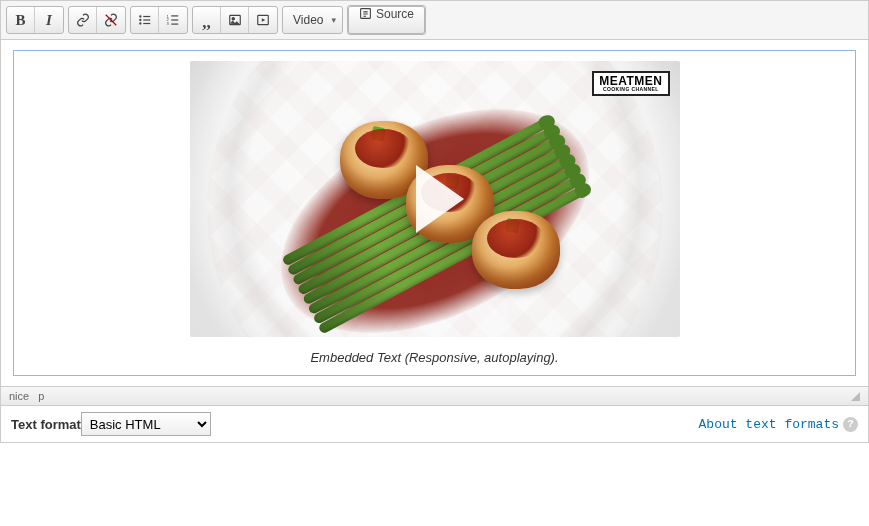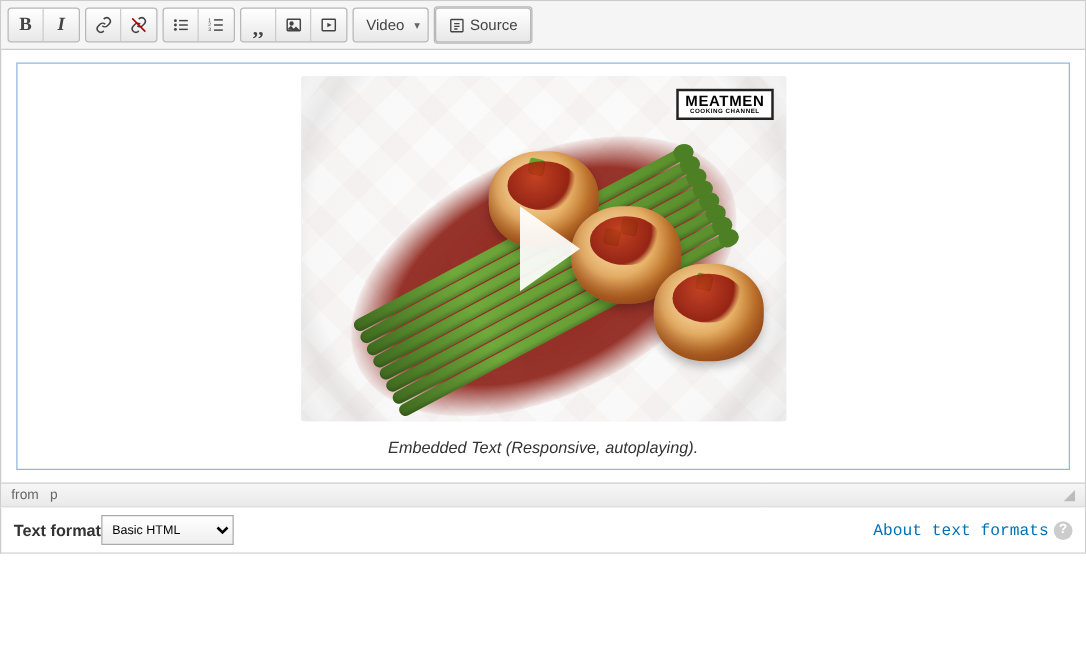--- a/index.html
+++ b/index.html
@@ -5,24 +5,24 @@
 * { box-sizing: border-box; margin: 0; padding: 0; }
 body { font-family: "Helvetica Neue", Arial, sans-serif; font-size: 13px; background: #fff; width: 869px; }
 .editor-wrap { border: 1px solid #ccc; background: #fff; }
 .toolbar { background: #f5f5f5; border-bottom: 1px solid #ccc; padding: 4px 5px; display: flex; align-items: center; gap: 4px; }
 .tb-group { display: flex; gap: 0; border: 1px solid #b8b8b8; border-radius: 3px; background: linear-gradient(#fff,#e8e8e8); box-shadow: 0 1px 0 rgba(255,255,255,0.6) inset; }
 .tb-btn { width: 28px; height: 26px; display: flex; align-items: center; justify-content: center; border-right: 1px solid #ccc; cursor: pointer; color: #444; }
 .tb-btn:last-child { border-right: none; }
 .tb-btn svg { width: 14px; height: 14px; }
 .format-select { display: flex; align-items: center; gap: 8px; border: 1px solid #b8b8b8; border-radius: 3px; background: linear-gradient(#fff,#e8e8e8); height: 28px; padding: 0 6px 0 10px; cursor: pointer; font-size: 12px; color: #444; }
 .format-select .arrow { font-size: 9px; color: #666; }
-.src-btn { display: flex; align-items: center; gap: 4px; border: 1px solid #b8b8b8; border-radius: 3px; background: linear-gradient(#fff,#e8e8e8); height: 28px; padding: 0 10px; cursor: pointer; font-size: 12px; color: #444; }
+.src-btn { display: flex; align-items: flex-start; gap: 4px; border: 1px solid #b8b8b8; border-radius: 3px; background: linear-gradient(#fff,#e8e8e8); height: 28px; padding: 0 10px; cursor: pointer; font-size: 12px; color: #444; }
 .editor-body { padding: 10px 12px; }
 .embed-box { border: 1px solid #8fb9e0; padding: 10px; text-align: center; }
-.video-thumb { display: inline-block; width: 388px; height: 276px; position: relative; border-radius: 2px; overflow: hidden; background: #eee; }
+.video-thumb { display: inline-block; width: 490px; height: 276px; position: relative; border-radius: 2px; overflow: hidden; background: #eee; }
 .plate { position: absolute; width: 600px; height: 600px; border-radius: 50%; background: radial-gradient(circle at 50% 45%, #fdfdfd 0%, #f8f8f8 42%, #e9e9e9 46%, #f3f3f3 50%, #e2e2e2 58%, #ddd 100%); left: 50%; top: 58%; transform: translate(-50%,-50%); box-shadow: inset 0 10px 40px rgba(0,0,0,0.08); }
 .plate::after { content:""; position:absolute; left:12%; top:10%; width:76%; height:76%; border-radius:50%; background: repeating-linear-gradient(45deg, rgba(200,150,140,0.12) 0 18px, rgba(255,255,255,0) 18px 42px), repeating-linear-gradient(-45deg, rgba(200,150,140,0.12) 0 18px, rgba(255,255,255,0) 18px 42px); opacity:.35; }
 .sauce { position: absolute; left: 50%; top: 58%; width: 330px; height: 190px; transform: translate(-50%,-50%) rotate(-26deg); background: radial-gradient(ellipse at 50% 50%, rgba(139,30,20,.95) 0%, rgba(139,30,20,.9) 55%, rgba(139,30,20,0) 72%); border-radius: 50%; filter: blur(.5px); }
 .asparagus { position: absolute; left: 50%; top: 60%; transform: translate(-50%,-50%) rotate(-28deg); width: 300px; height: 90px; }
 .spear { position: absolute; height: 10px; width: 100%; background: linear-gradient(90deg, #3f6a1f, #6fa83b 30%, #5a8f2d); border-radius: 5px; box-shadow: inset 0 -2px 3px rgba(0,0,0,.2); }
 .spear::after { content:""; position:absolute; right:-6px; top:-2px; width:16px; height:14px; background: #4d7f25; border-radius: 60% 80% 70% 60%; }
 .scallop { position: absolute; width: 88px; height: 78px; border-radius: 46%; background: radial-gradient(circle at 40% 35%, #f6dcae 0%, #e9b46a 40%, #c47a2f 62%, #8e3e17 100%); box-shadow: inset 0 -10px 18px rgba(120,40,10,.5), 0 4px 8px rgba(0,0,0,.25); }
 .scallop::after { content:""; position:absolute; left:18%; top:10%; width:64%; height:50%; border-radius:50%; background: radial-gradient(circle at 40% 30%, rgba(190,50,20,.9), rgba(140,20,10,.9) 60%, rgba(0,0,0,0) 72%); }
 .garnish { position:absolute; width:12px; height:12px; background:#5faa2e; border-radius:2px; transform: rotate(12deg); box-shadow: 1px 1px 0 #3c7a18; }
 .play { position:absolute; left:50%; top:50%; transform:translate(-50%,-50%); width:90px; height:90px; display:flex; align-items:center; justify-content:center; }
@@ -31,21 +31,21 @@
 .watermark .l1 { font-weight:900; font-size:12px; letter-spacing:.5px; }
 .watermark .l2 { font-size:5px; font-weight:700; letter-spacing:.4px; }
 .caption { font-style: italic; font-size: 13px; color: #333; margin-top: 10px; text-align:center; }
 .body-text { font-size: 14.5px; color: #222; line-height: 1.4; margin-top: 12px; }
 .path-bar { background: linear-gradient(#f7f7f7,#e9e9e9); border-top: 1px solid #ccc; padding: 3px 8px; font-size: 11px; color: #666; display:flex; align-items:center; justify-content:space-between; }
 .path-bar .tags a { color:#666; text-decoration:none; margin-right:6px; cursor:pointer; }
 .resize { width:0; height:0; border-left:9px solid transparent; border-bottom:9px solid #999; opacity:.6; cursor:nwse-resize; }
 .footer-row { display:flex; align-items:center; justify-content:space-between; border:1px solid #ccc; border-top:none; padding:6px 10px; background:#fff; }
 .footer-left { display:flex; align-items:center; }
 .footer-left label { font-weight:600; font-size:13px; color:#333; }
-.footer-left select { font-size:10px; padding:2px 4px; border:1px solid #aaa; background:linear-gradient(#fff,#eee); width:106px; height:24px; }
+.footer-left select { font-size:13px; padding:2px 4px; border:1px solid #aaa; background:linear-gradient(#fff,#eee); width:130px; height:24px; }
 .about { color:#0071b3; font-size:13px; text-decoration:none; display:flex; align-items:center; gap:4px;font-family:Liberation Mono, monospace; }
 .help-ico { width:15px; height:15px; border-radius:50%; background:#ccc; color:#fff; font-size:11px; font-weight:700; display:inline-flex; align-items:center; justify-content:center; }
 </style>
 </head>
 <body>
 
 <div class="editor-wrap">
   <div class="toolbar">
     <div class="tb-group">
       <div class="tb-btn">
@@ -155,21 +155,21 @@
           <div class="l2">COOKING CHANNEL</div>
         </div>
         <div class="play"></div>
       </div>
       <div class="caption">Embedded Text (Responsive, autoplaying).</div>
     </div>
   </div>
 
   <div class="path-bar">
     <span class="tags">
-      <a>from</a>
+      <a>nice</a>
       <a>p</a>
     </span>
     <span class="resize"></span>
   </div>
 </div>
 
 <div class="footer-row">
   <div class="footer-left">
     <label>Text format</label>
     <select>

